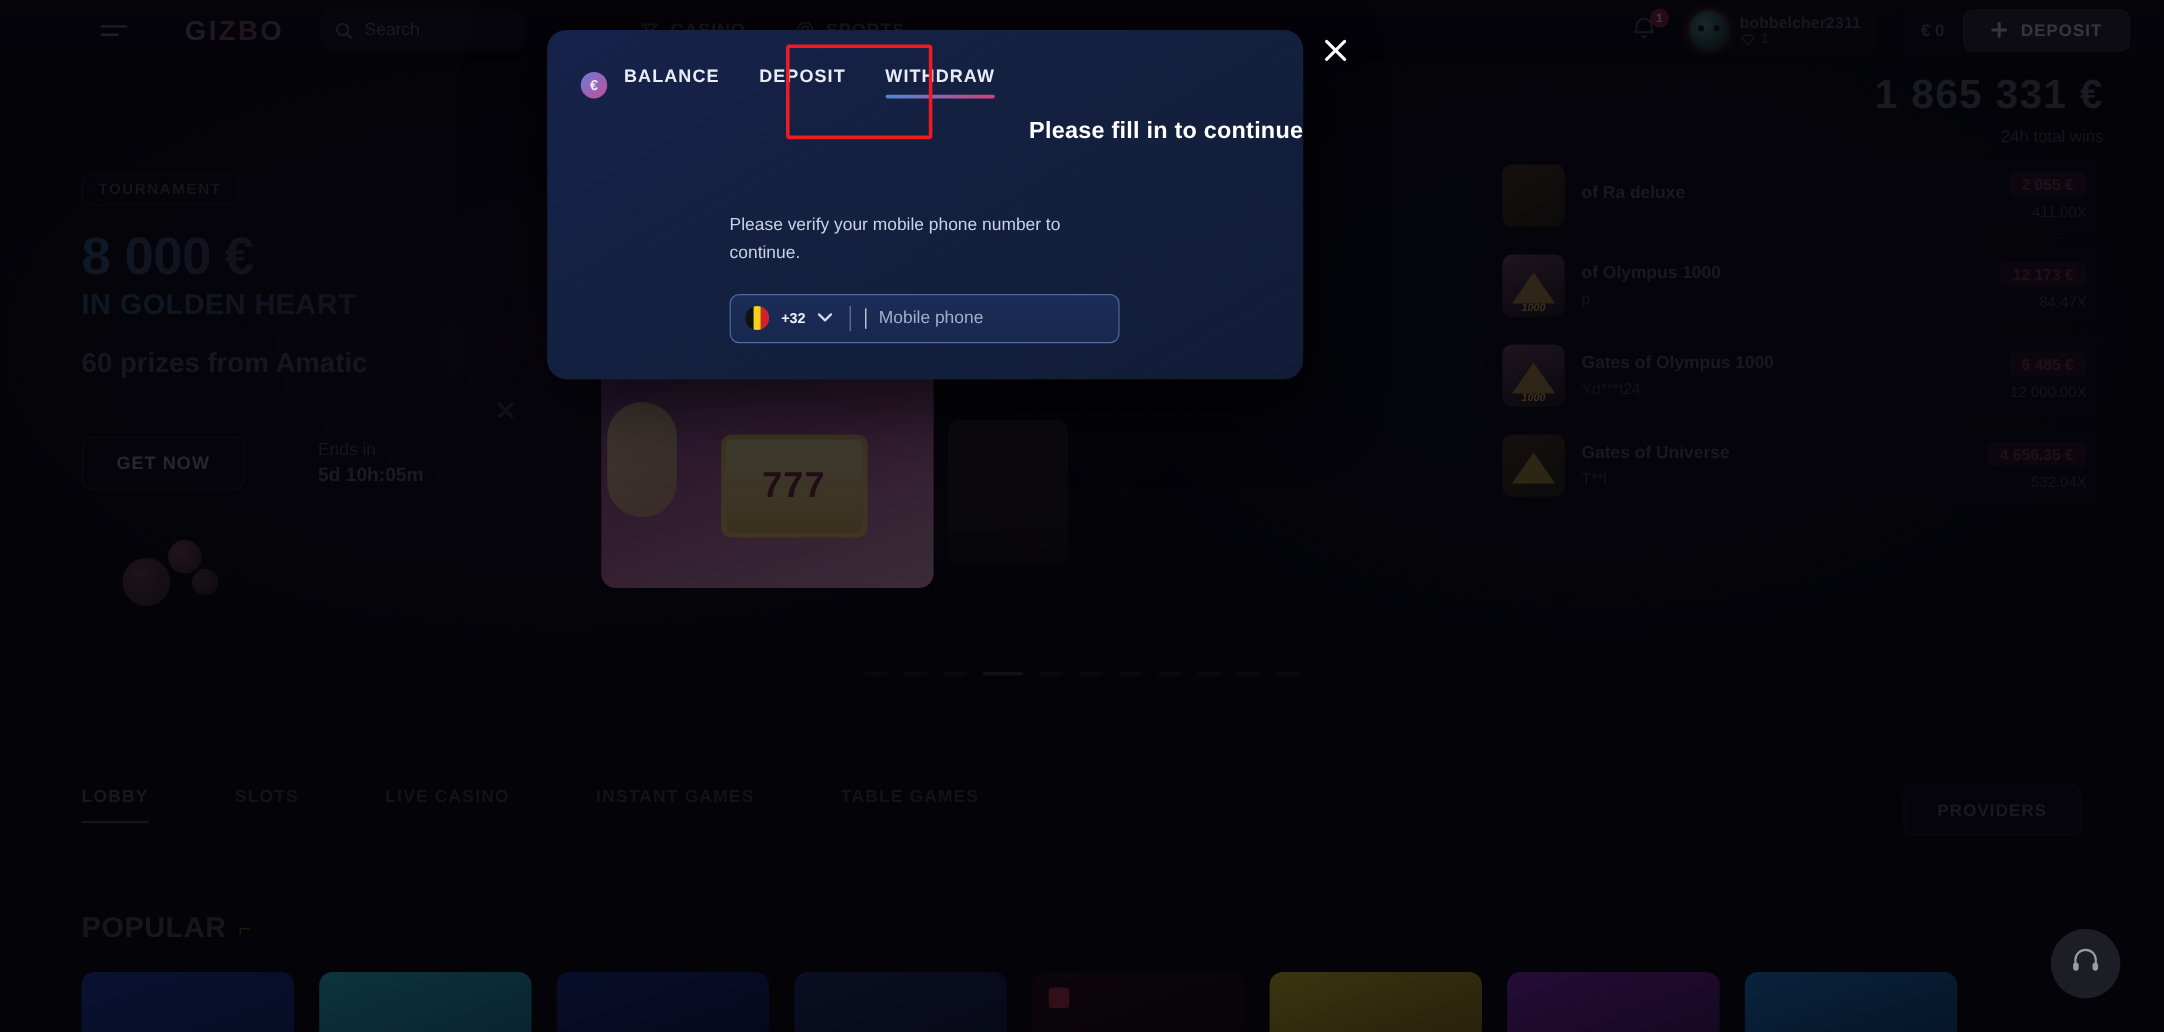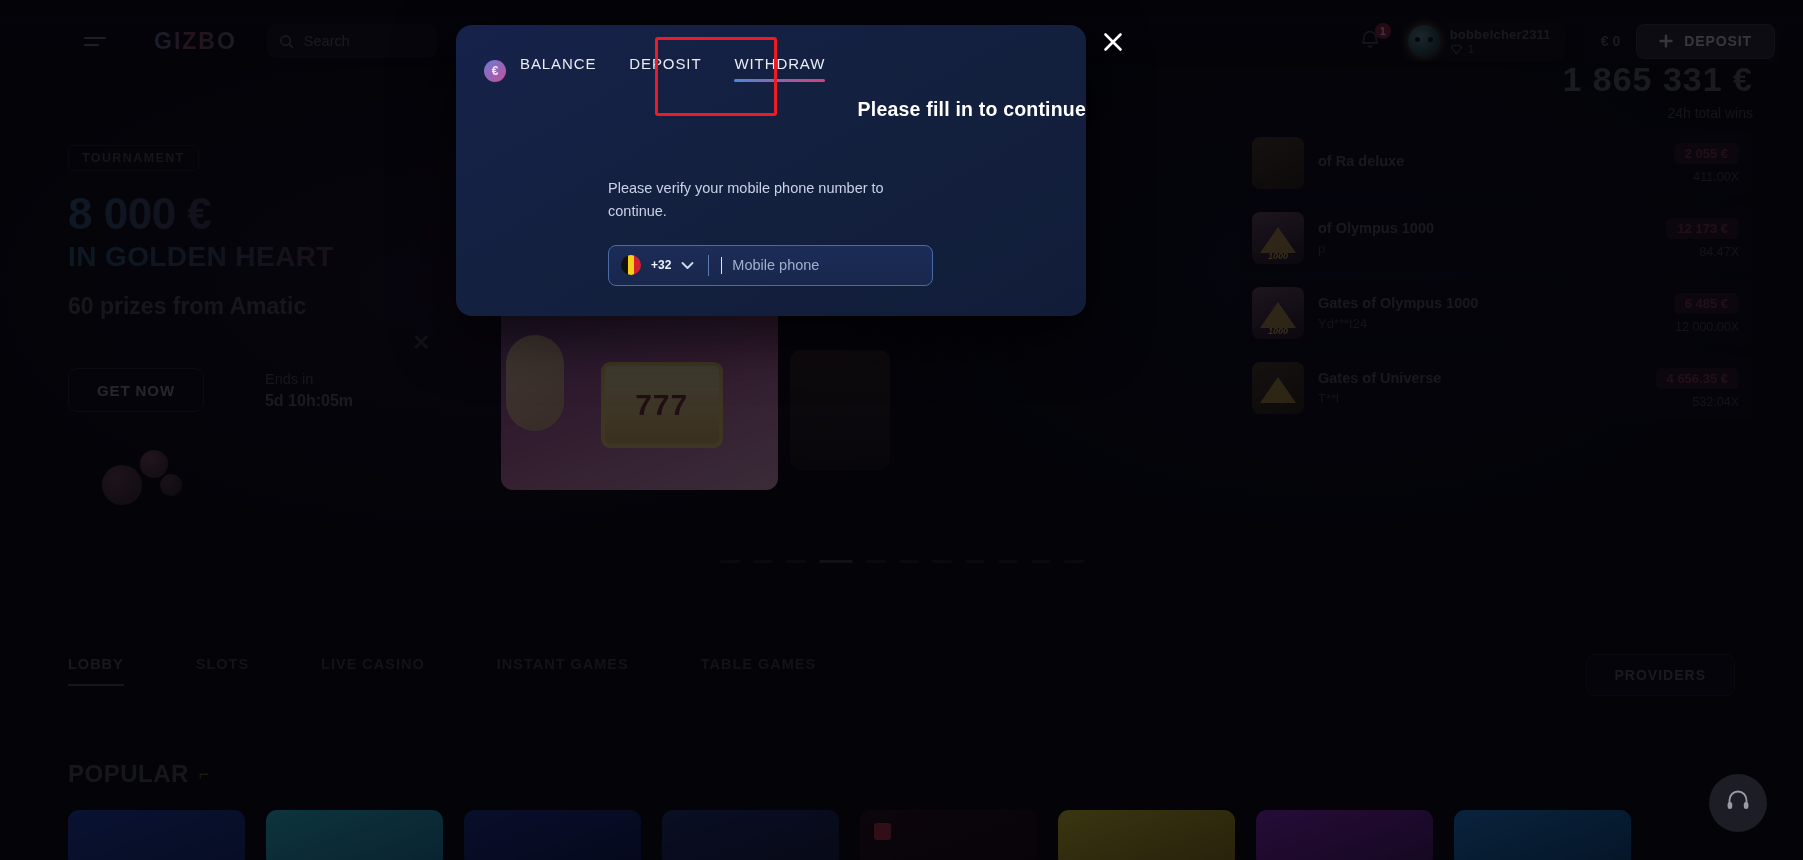--- a/index.html
+++ b/index.html
@@ -10,21 +10,21 @@
     color:#e8e8ef;
     position:relative;
   }
 
   
   #page-root { position:absolute; inset:0; }
   .dim { position:absolute; inset:0; background:rgba(3,3,8,.74); z-index:40; pointer-events:none; }
 
   
   .header {
-    position:absolute; top:16px; left:0; right:0; height:50px;
+    position:absolute; top:0; left:0; right:0; height:50px;
     display:flex; align-items:center; padding:0 22px; z-index:20;
     background:linear-gradient(180deg,#08080e 0%, #06060b 100%);
   }
   .burger { width:26px; height:26px; display:flex; flex-direction:column; justify-content:center; gap:5px; margin-left:62px; }
   .burger i { display:block; height:2px; background:#6d6d78; border-radius:2px; }
   .burger i:first-child { width:22px; }
   .burger i:last-child { width:15px; }
 
   .logo {
     margin-left:44px; font-size:23px; font-weight:700; letter-spacing:2px;
@@ -84,21 +84,21 @@
   .tour-pill {
     display:inline-block; border:1px solid #1d1d26; border-radius:6px;
     padding:5px 13px; font-size:12.5px; font-weight:700; letter-spacing:1.4px; color:#4a4a57;
   }
   .hero-amount {
     margin-top:18px; font-size:44px; font-weight:700; letter-spacing:-.5px;
     background:linear-gradient(90deg,#2f5a7a 0%, #4a3246 38%, #7e2437 100%);
     -webkit-background-clip:text; background-clip:text; color:transparent;
   }
   .hero-title {
-    margin-top:2px; font-size:28px; font-weight:700; letter-spacing:.4px; white-space:nowrap;
+    margin-top:2px; font-size:24px; font-weight:700; letter-spacing:.4px; white-space:nowrap;
     background:linear-gradient(90deg,#2d5875 0%, #3b4760 35%, #6e2c43 68%, #8a3046 100%);
     -webkit-background-clip:text; background-clip:text; color:transparent;
   }
   .hero-sub { margin-top:20px; font-size:23px; font-weight:700; color:#4d4d59; }
   .hero-cta-row { margin-top:48px; display:flex; align-items:center; gap:61px; }
   .get-now {
     height:44px; padding:0 28px; border-radius:9px; background:#0a0a11;
     border:1px solid #2b1f2d; color:#8b8b97; font-size:15px; font-weight:700; letter-spacing:.9px;
     display:flex; align-items:center;
   }
@@ -202,21 +202,21 @@
     overflow:hidden;
   }
   .modal-tabs { display:flex; align-items:center; gap:0; padding:30px 0 0 28px; }
   .coin {
     width:22px; height:22px; border-radius:50%; flex:none; margin-right:14px;
     background:linear-gradient(140deg,#6e7bd6 0%, #c14f9a 100%);
     display:flex; align-items:center; justify-content:center;
     font-size:12px; font-weight:700; color:#f0e6f4;
   }
   .m-tab {
-    font-size:15px; font-weight:400; letter-spacing:.9px; color:#e9ecf5;
+    font-size:15px; font-weight:700; letter-spacing:.9px; color:#e9ecf5;
     padding:0 0 14px 0; margin-right:33px; position:relative;
   }
   .m-tab.withdraw { margin-right:0; }
   .m-tab.withdraw:after {
     content:""; position:absolute; left:0; right:0; bottom:4px; height:3px; border-radius:2px;
     background:linear-gradient(90deg,#4e86d8 0%, #d2417e 100%);
   }
   .tab-highlight {
     position:absolute; left:199px; top:12px; width:122px; height:79px;
     border:3px solid #ef1b24; border-radius:3px; pointer-events:none;

